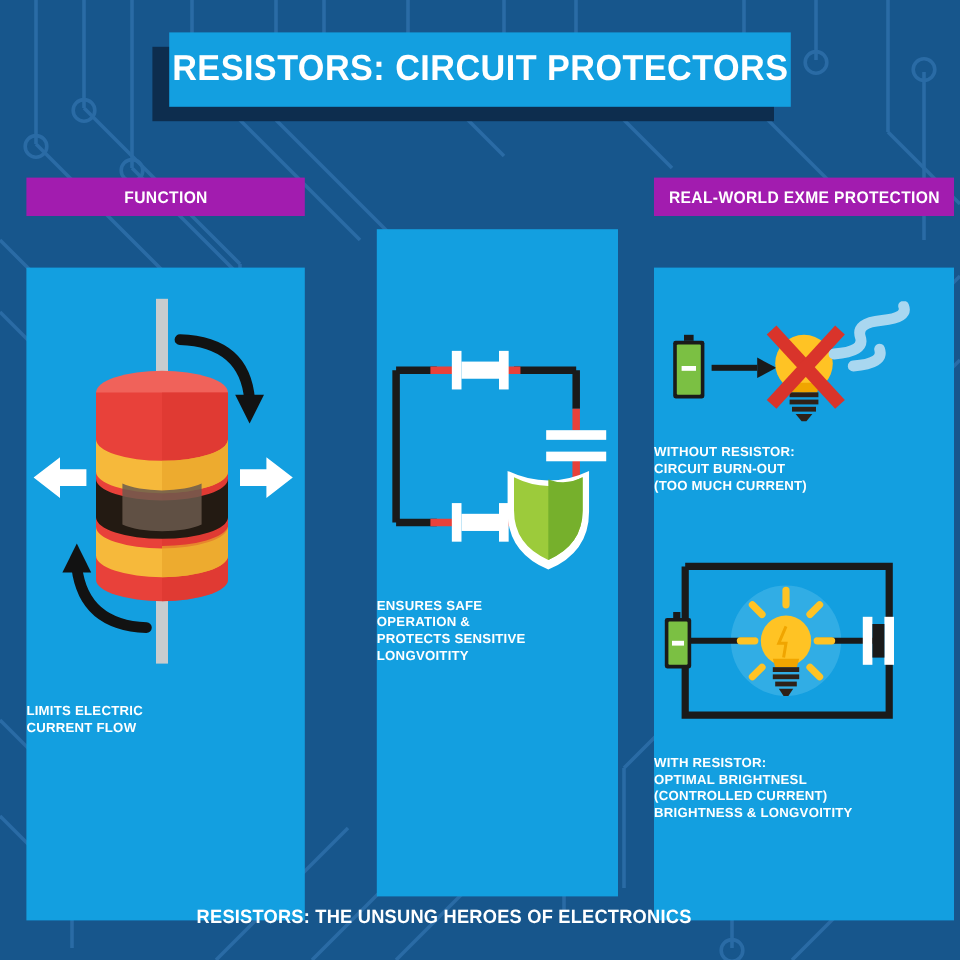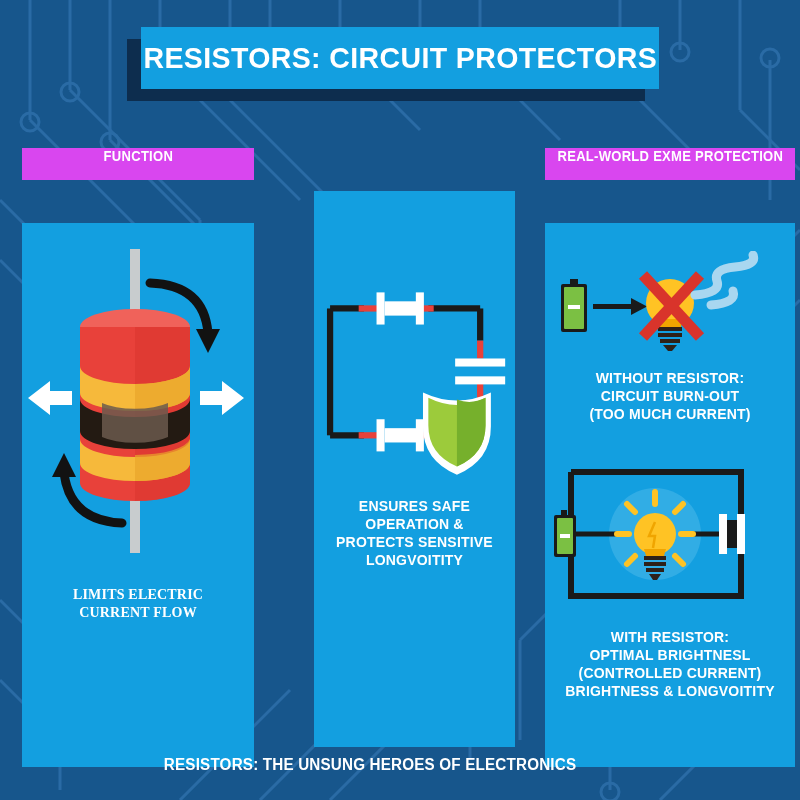--- a/index.html
+++ b/index.html
@@ -40,42 +40,41 @@
     font-size: 30px;
     font-weight: bold;
     letter-spacing: 0.4px;
     white-space: nowrap;
     transform: scaleX(0.95);
   }
 
   
   .col { position: absolute; z-index: 4; }
   .col-header {
-    background: #d946ef;
+    background: #a21caf;
     height: 32px;
-    display: flex; justify-content: center;
+    display: flex; align-items: center; justify-content: center;
   }
   .col-header .h {
     color: #ffffff;
     font-size: 14px;
     font-weight: bold;
     letter-spacing: 0.3px;
     white-space: nowrap;
     transform: scaleX(0.93);
   }
   .col-panel {
     background: #139fe0;
     position: relative;
   }
   .cap {
     color: #ffffff;
-    font-size: 14px;
+    font-size: 11px;
     font-weight: bold;
     line-height: 1.28;
-    text-align: center;
     letter-spacing: 0.2px;
     width: 100%;
     position: absolute;
     left: 0;
   }
 
   #col1 { left: 22px; top: 148px; width: 232px; }
   #col1 .col-panel { height: 544px; margin-top: 43px; }
   #col2 { left: 290px; top: 148px; width: 225px; }
   #col2 .col-panel { height: 556px; margin-top: 43px; margin-left: 24px; }
@@ -193,21 +192,21 @@
       </g>
 
       <g fill="none" stroke="#121212" stroke-width="9" stroke-linecap="round">
         <path d="M128 42 Q182 44 186 92"></path>
         <path d="M100 282 Q48 280 42 232"></path>
       </g>
       <path d="M186 112 L174 88 L198 88 Z" fill="#121212"></path>
       <path d="M42 212 L54 236 L30 236 Z" fill="#121212"></path>
     </svg>
 
-    <div class="cap" style="top:363px;font-family:Liberation Serif, serif;">
+    <div class="cap" style="top:363px;">
       <div>LIMITS ELECTRIC</div>
       <div>CURRENT FLOW</div>
     </div>
   </div>
 </div>
 
 <div class="col" id="col2">
   <div class="col-panel">
 
     <svg class="art" style="top:70px; height:220px;" viewBox="0 0 225 220" xmlns="http://www.w3.org/2000/svg">

